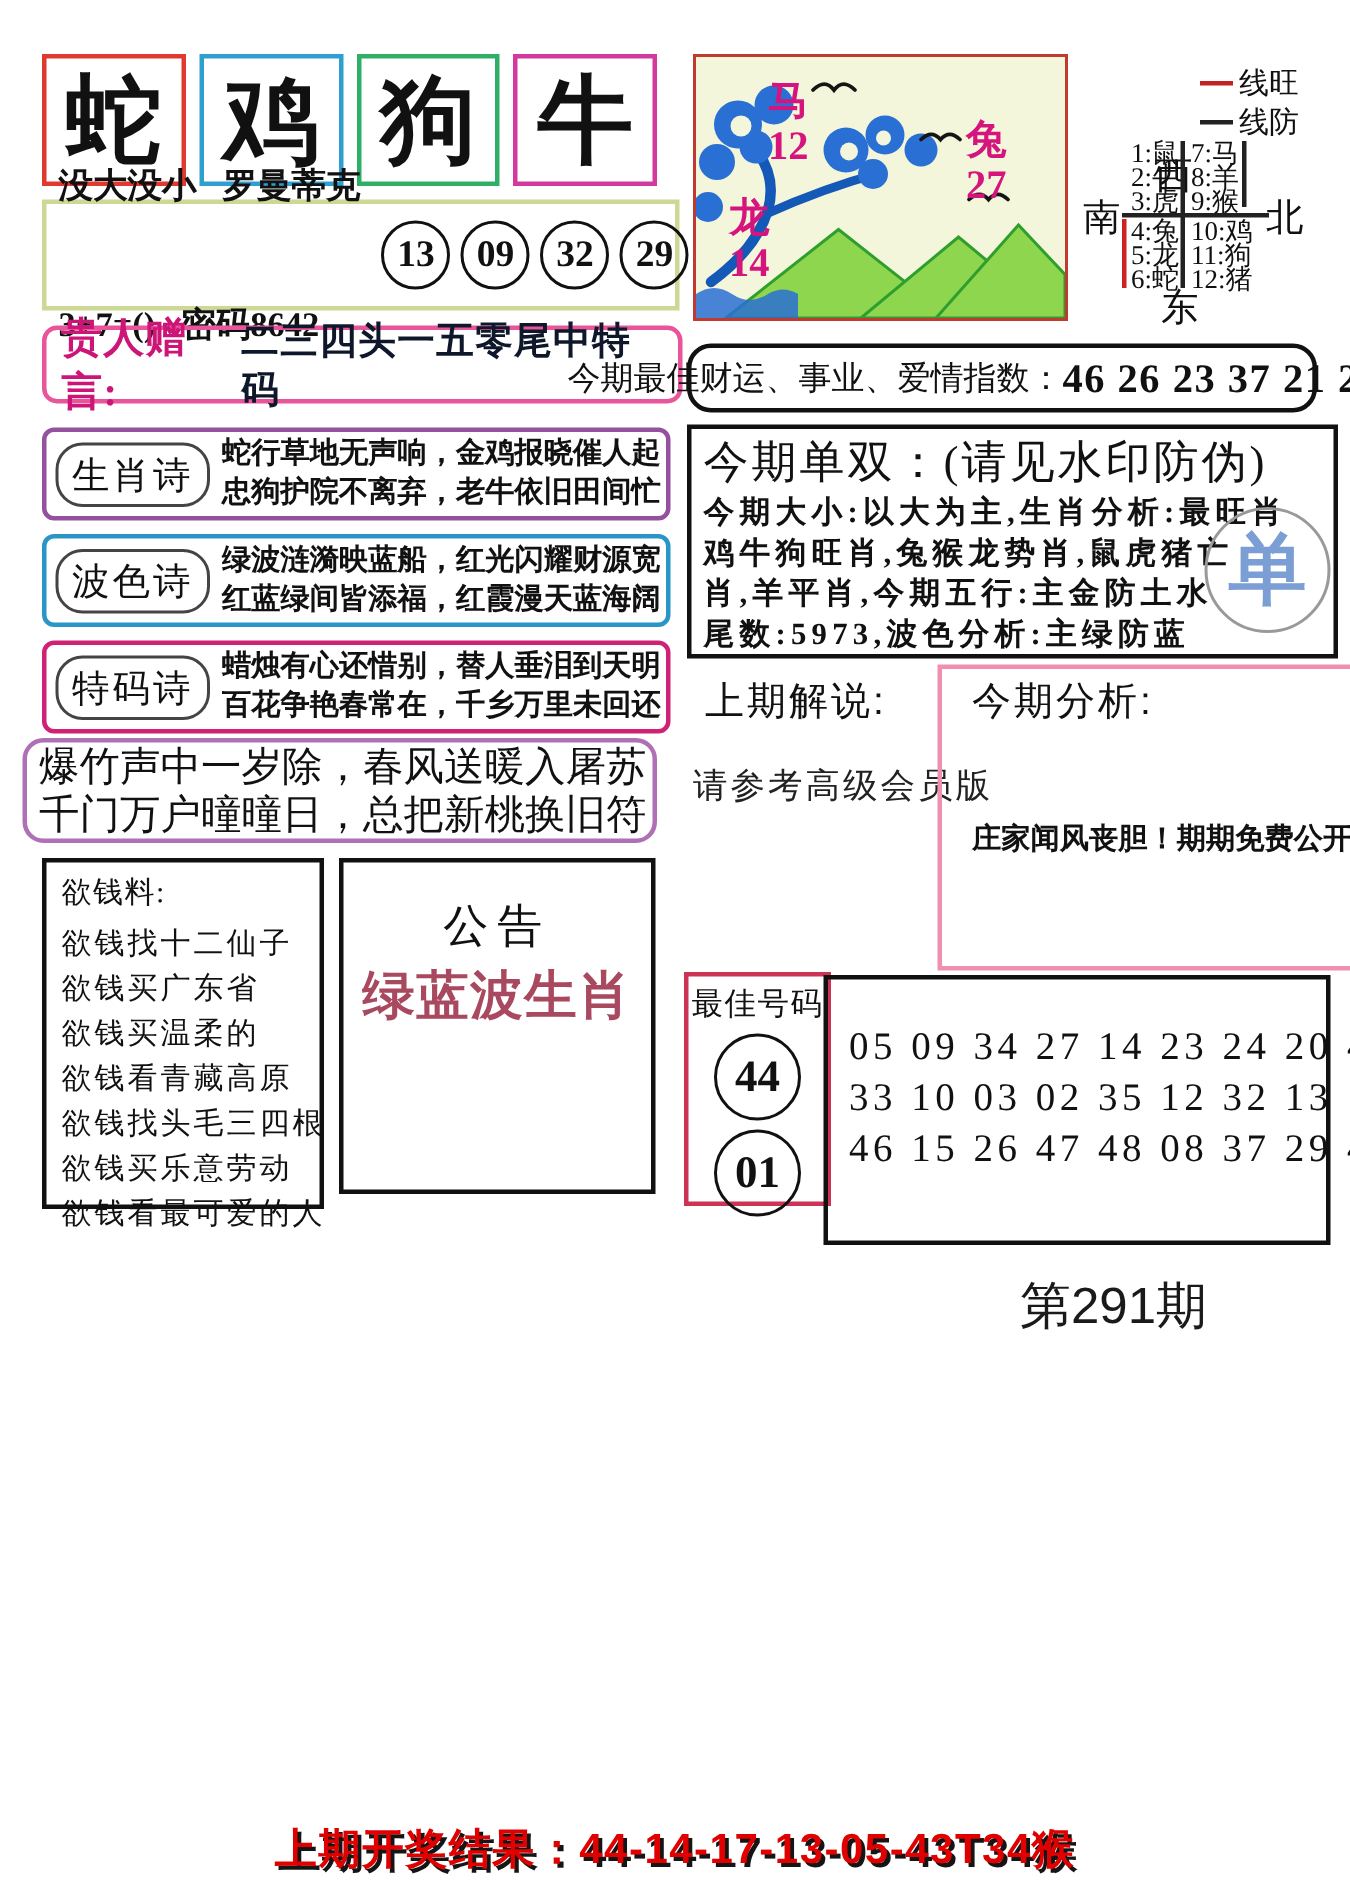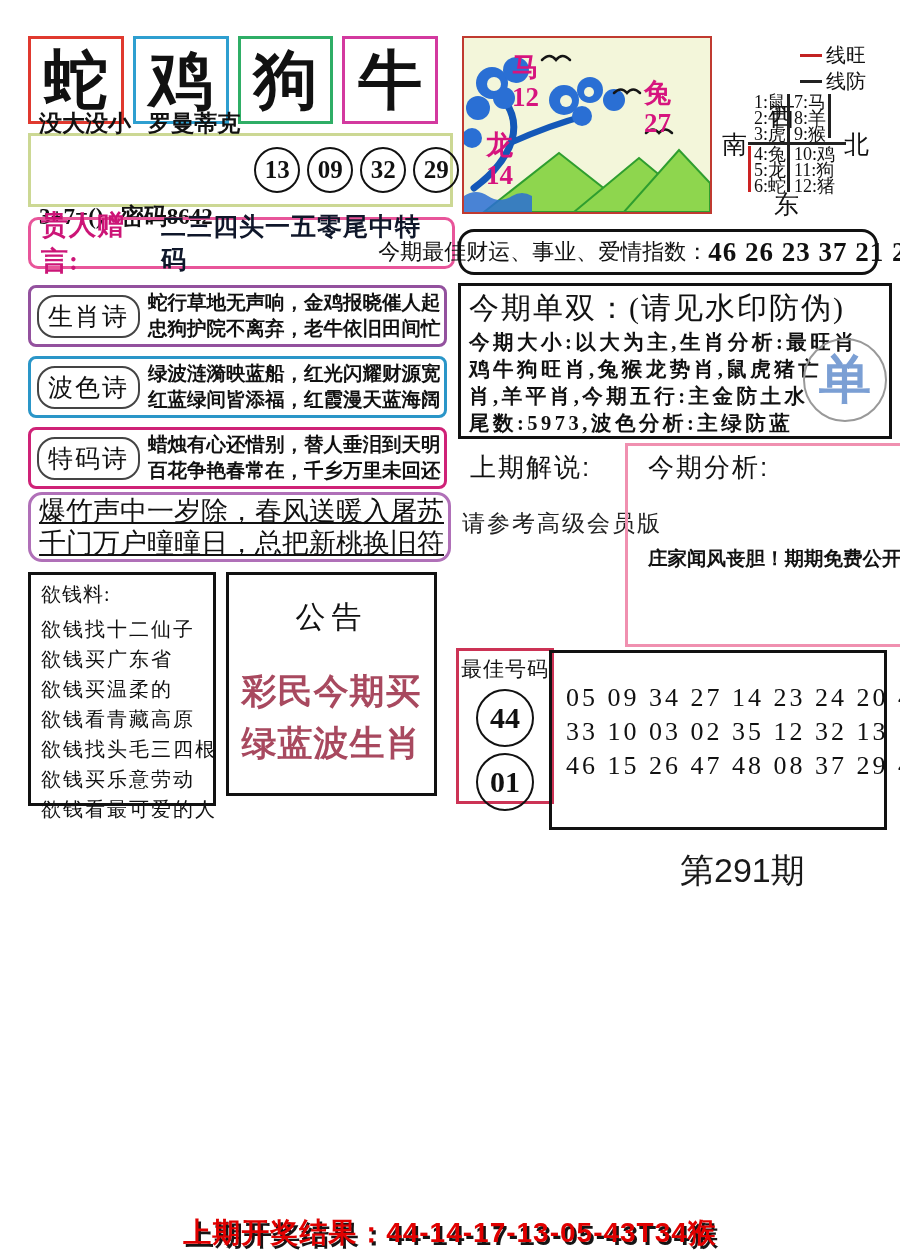--- a/index.html
+++ b/index.html
@@ -22,22 +22,22 @@
          display:flex;align-items:center;padding:0 10px;}
   .noblelabel{color:#cc1577;font-size:27px;font-weight:bold;letter-spacing:1px;}
   .nobletxt{color:#0f172a;font-size:25px;font-weight:bold;letter-spacing:1px;}
   
   .poembox{left:28px;width:401px;height:56px;border:3px solid #888;border-radius:8px;
            display:flex;align-items:center;padding:0 6px;background:#fff;}
   .poemlabel{border:2px solid #444;border-radius:18px;padding:3px 9px;font-size:25px;letter-spacing:2px;
              white-space:nowrap;margin-right:8px;}
   .poemlines{font-size:19.5px;font-weight:bold;line-height:26px;white-space:nowrap;}
   
-  .verse{left:28px;top:492px;width:401px;height:64px;border:3px solid #b070b8;border-radius:14px;
-         display:flex;flex-direction:column;justify-content:center;padding:0 8px;text-decoration:underline;}
+  .verse{left:15px;top:492px;width:401px;height:64px;border:3px solid #b070b8;border-radius:14px;
+         display:flex;flex-direction:column;justify-content:center;padding:0 8px;}
   .verse div{font-size:27px;line-height:32px;white-space:nowrap;}
   
   .money{left:28px;top:572px;width:168px;height:222px;border:3px solid #111;padding:6px 4px 0 10px;}
   .money .t{font-size:20px;letter-spacing:1px;margin-bottom:6px;}
   .money .i{font-size:20px;letter-spacing:2px;line-height:30px;white-space:nowrap;}
   
   .notice{left:226px;top:572px;width:205px;height:218px;border:3px solid #111;text-align:center;}
   .notice .t{font-size:30px;letter-spacing:6px;margin-top:22px;}
   .notice .l{font-size:35px;font-weight:bold;color:#a8495f;letter-spacing:1px;line-height:52px;}
   .notice .l1{margin-top:28px;}
@@ -141,21 +141,20 @@
   <div class="i">欲钱买广东省</div>
   <div class="i">欲钱买温柔的</div>
   <div class="i">欲钱看青藏高原</div>
   <div class="i">欲钱找头毛三四根</div>
   <div class="i">欲钱买乐意劳动</div>
   <div class="i">欲钱看最可爱的人</div>
 </div>
 
 <div class="abs notice">
   <div class="t">公告</div>
-  <div class="l l1">彩民今期买</div>
   <div class="l">绿蓝波生肖</div>
 </div>
 
 <div class="abs pic">
   <svg width="246" height="174" viewBox="0 0 246 174">
     <rect x="0" y="0" width="246" height="174" fill="#f3f6da"></rect>
 
     <path d="M20 174 L95 115 L170 174 Z" fill="#8ed64e" stroke="#2f9e2f" stroke-width="2"></path>
     <path d="M110 174 L175 120 L240 174 Z" fill="#8ed64e" stroke="#2f9e2f" stroke-width="2"></path>
     <path d="M160 174 L215 112 L246 145 L246 174 Z" fill="#8ed64e" stroke="#2f9e2f" stroke-width="2"></path>

